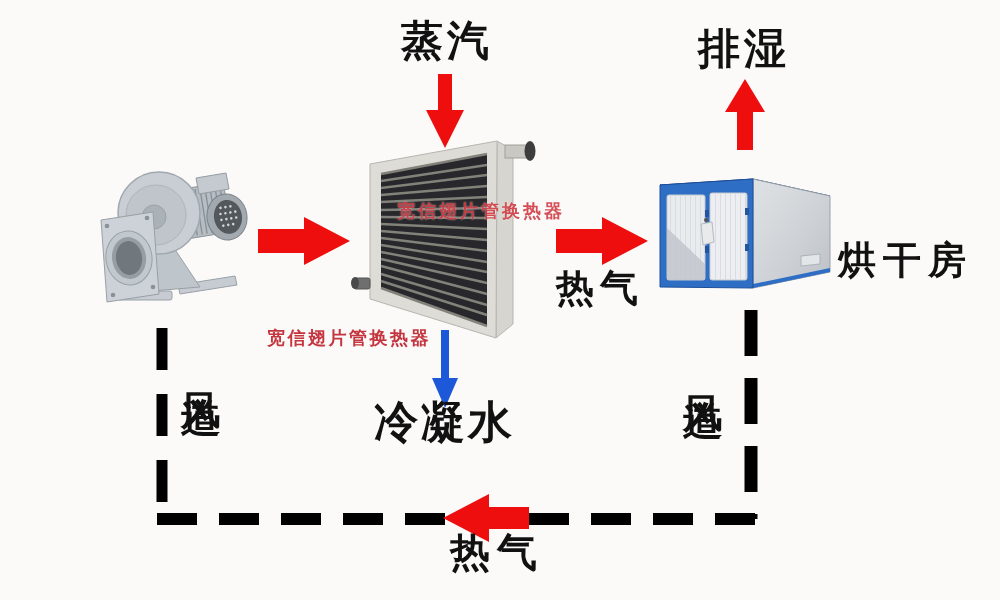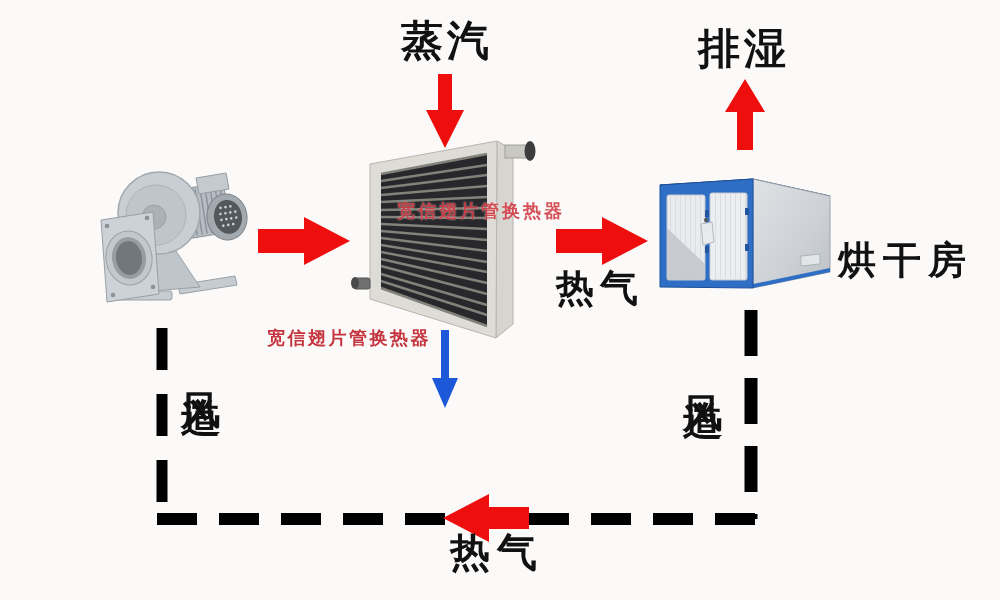--- a/index.html
+++ b/index.html
@@ -187,17 +187,18 @@
     <polygon points="443,518 489,494 489,507 529,507 529,529 489,529 489,542" fill="#ee0e0e"></polygon>
 
     <polygon points="441,330 449,330 449,378 458,378 445,408 432,378 441,378" fill="#1d58d8"></polygon>
   </svg>
 
   <div class="lbl lbl-exhaust">排湿</div>
   <div class="lbl lbl-steam">蒸汽</div>
   <div class="lbl lbl-room">烘干房</div>
   <div class="lbl lbl-hotair-m">热气</div>
   <div class="lbl lbl-hotair-b">热气</div>
+  <div class="lbl lbl-cond">冷凝水</div>
   <div class="lbl lbl-duct-l vtext">风道</div>
   <div class="lbl lbl-duct-r vtext">风道</div>
   <div class="lbl lbl-watermark">宽信翅片管换热器</div>
   <div class="lbl lbl-caption">宽信翅片管换热器</div>
 </div>
 
 </body></html>

